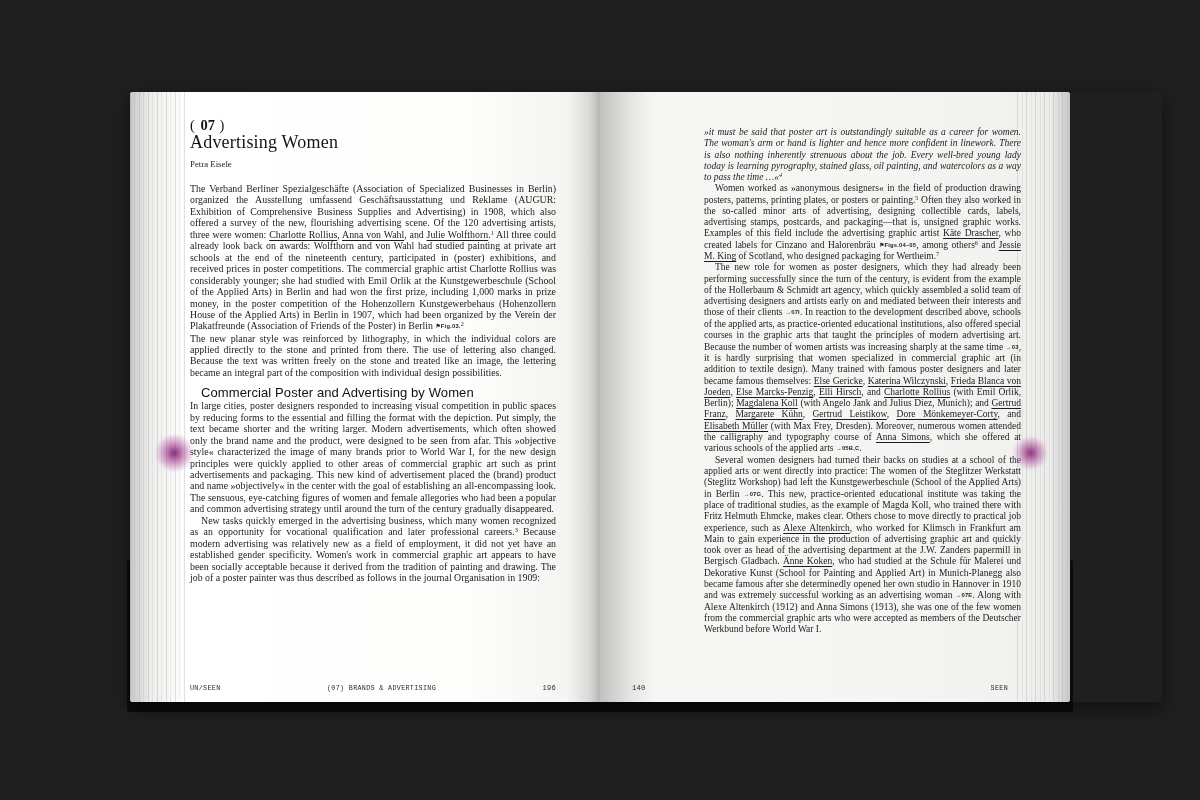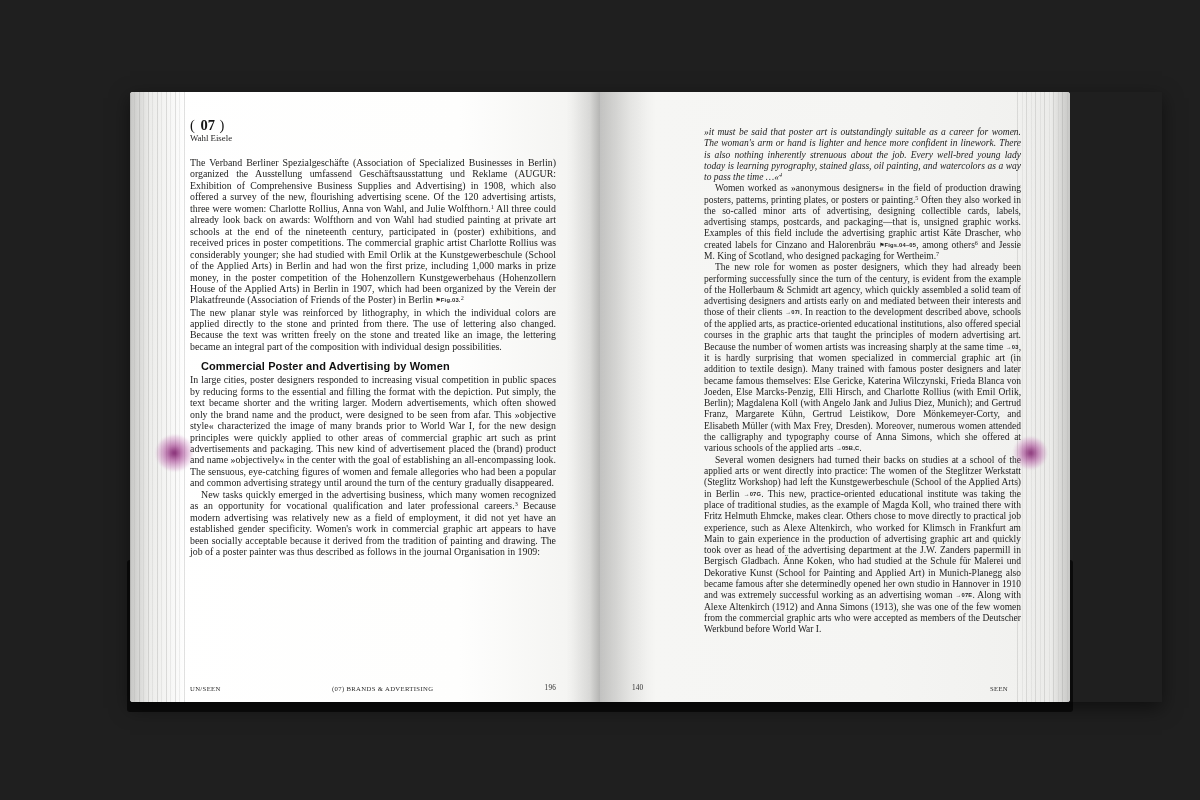--- a/index.html
+++ b/index.html
@@ -32,48 +32,49 @@
 
   .chapter{font-size:14.5px;color:#151515;letter-spacing:1px;line-height:15px}
   .chapter .num{font-weight:700;letter-spacing:0}
   .title{font-size:18px;font-weight:400;color:#151515;margin:0 0 7px;line-height:19px;letter-spacing:0.2px}
   .author{font-size:8.8px;color:#232323;margin:0 0 14px}
 
   .para{margin:0;text-align:justify;font-size:9.9px;line-height:11.45px;color:#1c1c1c;hyphens:auto;-webkit-hyphens:auto}
   .text-col.tright .para{font-size:9.5px;line-height:11.25px}
   .para.indent{text-indent:11px}
   .para.italic{font-style:italic}
-  .para.subhead{font-family:"Liberation Sans",sans-serif;font-weight:700;font-size:11px;line-height:9px;
+  .para.subhead{font-family:"Liberation Sans",sans-serif;font-weight:400;font-size:13px;line-height:9px;
     margin-top:10px;margin-bottom:3px;text-align:left;text-indent:11px;color:#101010;letter-spacing:0.1px}
   .run-i{}
-  .run-u{text-decoration-thickness:0.6px;text-underline-offset:1.5px}
+  .run-u{text-decoration:underline;text-decoration-thickness:0.6px;text-underline-offset:1.5px}
   .run-sup{font-size:6.2px;vertical-align:3.2px;line-height:0}
   .run-ref{font-family:"Liberation Sans",sans-serif;font-weight:700;font-size:5.8px;letter-spacing:0.2px;
     vertical-align:1.4px;white-space:nowrap}
 
   .footer{position:absolute;bottom:10px;z-index:2;display:flex;justify-content:space-between;align-items:flex-end;
-    font-family:Liberation Serif, serif;font-size:6.7px;color:#2c2c2c;letter-spacing:0.35px}
+    font-family:Liberation Mono, monospace;font-size:6.7px;color:#2c2c2c;letter-spacing:0.35px}
   .footer.fleft{left:60px;right:44px}
   .footer.fright{left:32px;right:62px}
   .footer .pgnum{font-size:7.2px;letter-spacing:0.2px}
 </style>
 </head>
 <body>
 
 <div class="scene">
   <div class="cover-bottom"></div>
 
   <div class="spread">
 
     <div class="page left">
       <div class="edge left-edge"></div>
 
       <div class="text-col tleft">
         <div class="chapter"><span>( </span><span class="num">07</span><span> )</span></div>
-        <div class="author">Wahl Eisele</div>
+        <h1 class="title">Advertising Women</h1>
+        <div class="author">Petra Eisele</div>
         <div>
             <p class="para"><span>The Verband Berliner Spezialgeschäfte (Association of Specialized Businesses in Berlin) organized the </span><span class="run-i">Ausstellung umfassend Geschäftsausstattung und Reklame</span><span> (</span><span class="run-i">AUGUR</span><span>: Exhibition of Comprehensive Business Supplies and Advertising) in 1908, which also offered a survey of the new, flourishing advertising scene. Of the 120 advertising artists, three were women: </span><span class="run-u">Charlotte Rollius</span><span>, </span><span class="run-u">Anna von Wahl</span><span>, and </span><span class="run-u">Julie Wolfthorn</span><span>.</span><span class="run-sup">1</span><span> All three could already look back on awards: Wolfthorn and von Wahl had studied painting at private art schools at the end of the nineteenth century, participated in (poster) exhibitions, and received prices in poster competitions. The commercial graphic artist Charlotte Rollius was considerably younger; she had studied with Emil Orlik at the Kunstgewerbeschule (School of the Applied Arts) in Berlin and had won the first prize, including 1,000 marks in prize money, in the poster competition of the Hohenzollern Kunstgewerbehaus (Hohenzollern House of the Applied Arts) in Berlin in 1907, which had been organized by the </span><span class="run-i">Verein der Plakatfreunde</span><span> (Association of Friends of the Poster) in Berlin </span><span class="run-ref">⚑Fig.03.</span><span class="run-sup">2</span></p>
             <p class="para"><span>The new planar style was reinforced by lithography, in which the individual colors are applied directly to the stone and printed from there. The use of lettering also changed. Because the text was written freely on the stone and treated like an image, the lettering became an integral part of the composition with individual design possibilities.</span></p>
             <p class="para subhead"><span>Commercial Poster and Advertising by Women</span></p>
             <p class="para"><span>In large cities, poster designers responded to increasing visual competition in public spaces by reducing forms to the essential and filling the format with the depiction. Put simply, the text became shorter and the writing larger. Modern advertisements, which often showed only the brand name and the product, were designed to be seen from afar. This »objective style« characterized the image of many brands prior to World War I, for the new design principles were quickly applied to other areas of commercial graphic art such as print advertisements and packaging. This new kind of advertisement placed the (brand) product and name »objectively« in the center with the goal of establishing an all-encompassing look. The sensuous, eye-catching figures of women and female allegories who had been a popular and common advertising strategy until around the turn of the century gradually disappeared.</span></p>
             <p class="para indent"><span>New tasks quickly emerged in the advertising business, which many women recognized as an opportunity for vocational qualification and later professional careers.</span><span class="run-sup">3</span><span> Because modern advertising was relatively new as a field of employment, it did not yet have an established gender specificity. Women's work in commercial graphic art appears to have been socially acceptable because it derived from the tradition of painting and drawing. The job of a poster painter was thus described as follows in the journal </span><span class="run-i">Organisation</span><span> in 1909:</span></p>
           </div>
       </div>
 
       <div class="footer fleft">

